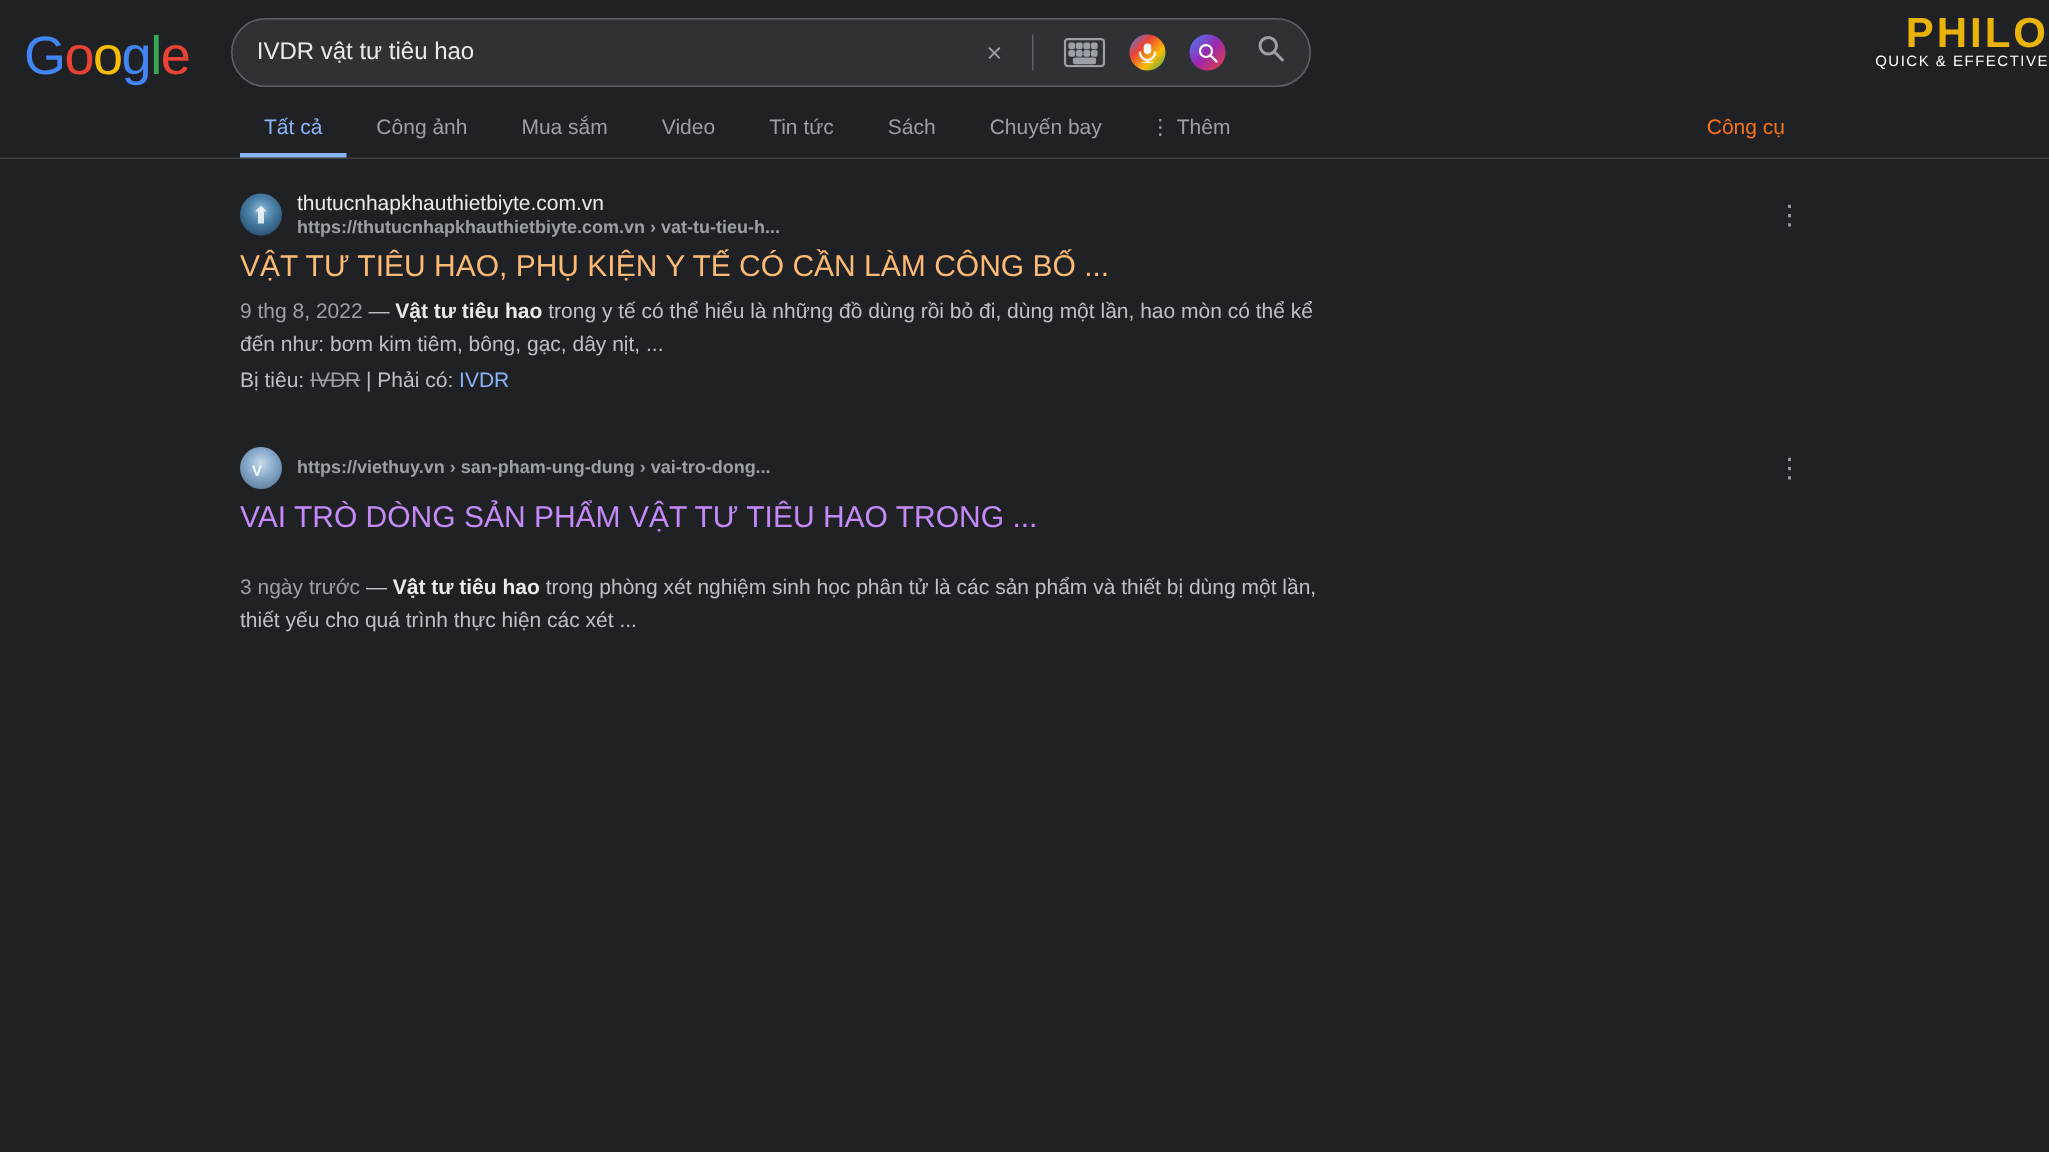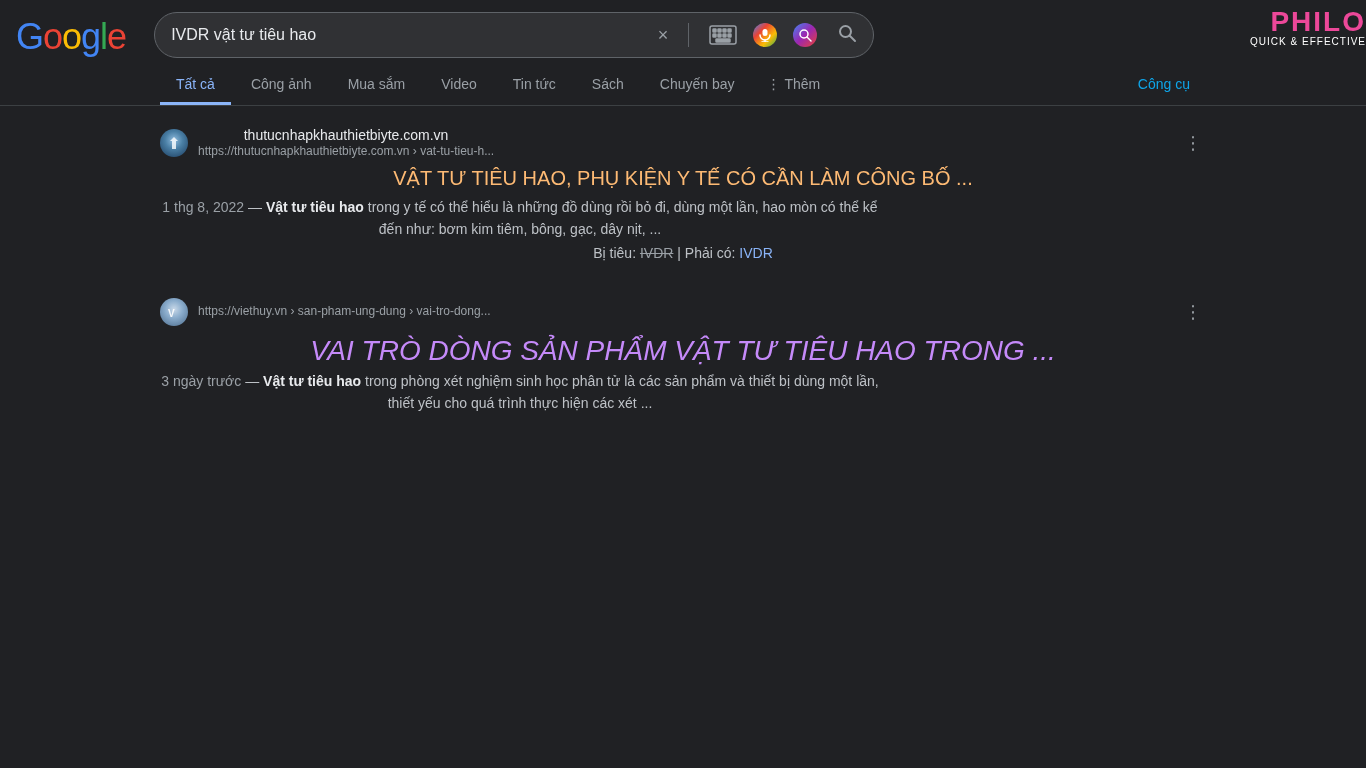--- a/index.html
+++ b/index.html
@@ -88,21 +88,21 @@
     
     .philo-watermark {
       position: absolute;
       top: 8px;
       right: 0;
       text-align: right;
     }
     .philo-title {
       font-size: 28px;
       font-weight: 900;
-      color: #ec4899;
+      color: #eab308;
       letter-spacing: 2px;
       line-height: 1;
     }
     .philo-sub {
       font-size: 10px;
       color: #ffffff;
       letter-spacing: 1px;
     }
 
     
@@ -137,35 +137,34 @@
       padding: 10px 12px;
       color: #9aa0a6;
       font-size: 14px;
       cursor: pointer;
     }
 
     .nav-tools {
       margin-left: auto;
       padding: 10px 16px;
       font-size: 14px;
-      color: #0ea5e9;
+      color: #f97316;
       cursor: pointer;
     }
 
     
     .results-area {
       padding: 20px 160px;
       overflow-y: auto;
       max-height: calc(768px - 120px);
     }
 
     
     .result-item {
       margin-bottom: 36px;
-      text-align: center;
     }
 
     .result-site-row {
       display: flex;
       align-items: center;
       gap: 10px;
       margin-bottom: 4px;
     }
 
     .favicon-img-1 {
@@ -196,45 +195,45 @@
     .site-name {
       font-size: 14px;
       color: #e8eaed;
       line-height: 1.3;
     }
 
     .site-url {
       font-size: 12px;
       color: #9aa0a6;
       line-height: 1.3;
+      font-weight: bold;
     }
 
     .result-more-btn {
       margin-left: auto;
       color: #9aa0a6;
       font-size: 18px;
       cursor: pointer;
       padding: 4px;
     }
 
     .result-title {
       font-size: 20px;
       color: #fdba74;
       cursor: pointer;
       margin-bottom: 4px;
       line-height: 1.4;
     }
 
     .result-title-2 {
-      font-size: 28px;
+      font-size: 20px;
       color: #c58af9;
       cursor: pointer;
-      margin-bottom: 0;
+      margin-bottom: 21px;
       line-height: 1.4;
-      font-style: italic;
     }
 
     .result-snippet {
       font-size: 14px;
       color: #bdc1c6;
       line-height: 1.6;
       max-width: 720px;
     }
 
     .result-snippet .date {
@@ -374,21 +373,21 @@
         </svg>
       </div>
       <div class="site-info">
         <span class="site-name">thutucnhapkhauthietbiyte.com.vn</span>
         <span class="site-url">https://thutucnhapkhauthietbiyte.com.vn › vat-tu-tieu-h...</span>
       </div>
       <div class="result-more-btn">⋮</div>
     </div>
     <div class="result-title">VẬT TƯ TIÊU HAO, PHỤ KIỆN Y TẾ CÓ CẦN LÀM CÔNG BỐ ...</div>
     <div class="result-snippet">
-      <span class="date">1 thg 8, 2022</span>
+      <span class="date">9 thg 8, 2022</span>
       <span> — </span>
       <strong>Vật tư tiêu hao</strong>
       <span> trong y tế có thể hiểu là những đồ dùng rồi bỏ đi, dùng một lần, hao mòn có thể kể đến như: bơm kim tiêm, bông, gạc, dây nịt, ...</span>
     </div>
     <div class="result-missing">
       <span>Bị tiêu: </span>
       <span class="strikethrough">IVDR</span>
       <span> | Phải có: </span>
       <span class="must-have">IVDR</span>
     </div>

